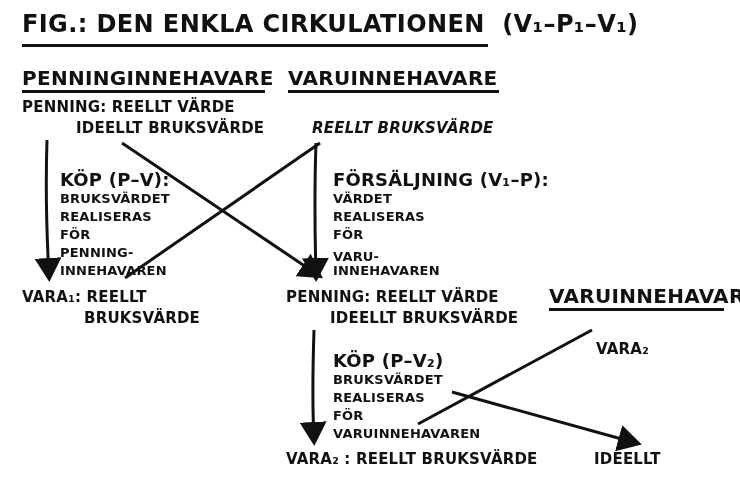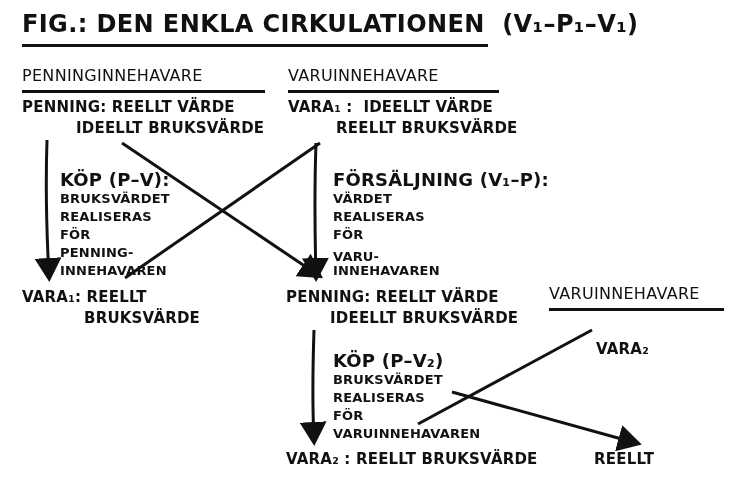--- a/index.html
+++ b/index.html
@@ -28,22 +28,22 @@
     font-size: 24px;
     font-weight: bold;
     letter-spacing: 0.4px;
   }
   .title-underline {
     position: absolute;
     background: #111111;
     height: 3px;
   }
   .head {
-    font-size: 16px;
-    font-weight: normal;
+    font-size: 20px;
+    font-weight: bold;
     letter-spacing: 0.3px;
   }
   .head-underline {
     position: absolute;
     background: #111111;
     height: 3px;
   }
   .body-l {
     font-size: 15px;
   }
@@ -75,22 +75,21 @@
 
   <div class="txt head" style="left:288px; top:68px;">VARUINNEHAVARE</div>
   <div class="head-underline" style="left:288px; top:90px; width:211px;"></div>
 
   <div class="txt head" style="left:549px; top:286px;">VARUINNEHAVARE</div>
   <div class="head-underline" style="left:549px; top:308px; width:175px;"></div>
 
   <div class="txt body-l" style="left:22px; top:100px;">PENNING: REELLT VÄRDE</div>
   <div class="txt body-l" style="left:76px; top:121px;">IDEELLT BRUKSVÄRDE</div>
 
-  <div class="txt body-l" style="left:288px; top:100px;">VARA₁ :  IDEELLT VÄRDE</div>
-  <div class="txt body-l" style="left:336px; top:121px;">REELLT BRUKSVÄRDE</div>
+  <div class="txt body-l" style="left:312px; top:121px;font-style:italic;">REELLT BRUKSVÄRDE</div>
 
   <div class="txt body-m" style="left:60px; top:171px;">KÖP (P–V):</div>
   <div class="txt body-s" style="left:60px; top:192px;">BRUKSVÄRDET</div>
   <div class="txt body-s" style="left:60px; top:210px;">REALISERAS</div>
   <div class="txt body-s" style="left:60px; top:228px;">FÖR</div>
   <div class="txt body-s" style="left:60px; top:246px;">PENNING-</div>
   <div class="txt body-s" style="left:60px; top:264px;">INNEHAVAREN</div>
 
   <div class="txt body-m" style="left:333px; top:171px;">FÖRSÄLJNING (V₁–P):</div>
   <div class="txt body-s" style="left:333px; top:192px;">VÄRDET</div>
@@ -108,21 +107,21 @@
   <div class="txt body-l" style="left:596px; top:342px;">VARA₂</div>
 
   <div class="txt body-m" style="left:333px; top:352px;">KÖP (P–V₂)</div>
   <div class="txt body-s" style="left:333px; top:373px;">BRUKSVÄRDET</div>
   <div class="txt body-s" style="left:333px; top:391px;">REALISERAS</div>
   <div class="txt body-s" style="left:333px; top:409px;">FÖR</div>
   <div class="txt body-s" style="left:333px; top:427px;">VARUINNEHAVAREN</div>
 
   <div class="txt body-l" style="left:286px; top:452px;">VARA₂ : REELLT BRUKSVÄRDE</div>
 
-  <div class="txt body-l" style="left:594px; top:452px;">REELLT</div>
+  <div class="txt body-l" style="left:594px; top:452px;">IDEELLT</div>
 
   <svg class="overlay" viewBox="0 0 740 484">
     <defs>
       <marker id="ah" markerWidth="9" markerHeight="9" refX="6" refY="4.5" orient="auto">
         <path d="M0,0 L8,4.5 L0,9 z" fill="#111111"></path>
       </marker>
     </defs>
 
     <path d="M47,140 C45,200 47,240 49,276" stroke="#111111" stroke-width="3" fill="none" marker-end="url(#ah)"></path>
 

